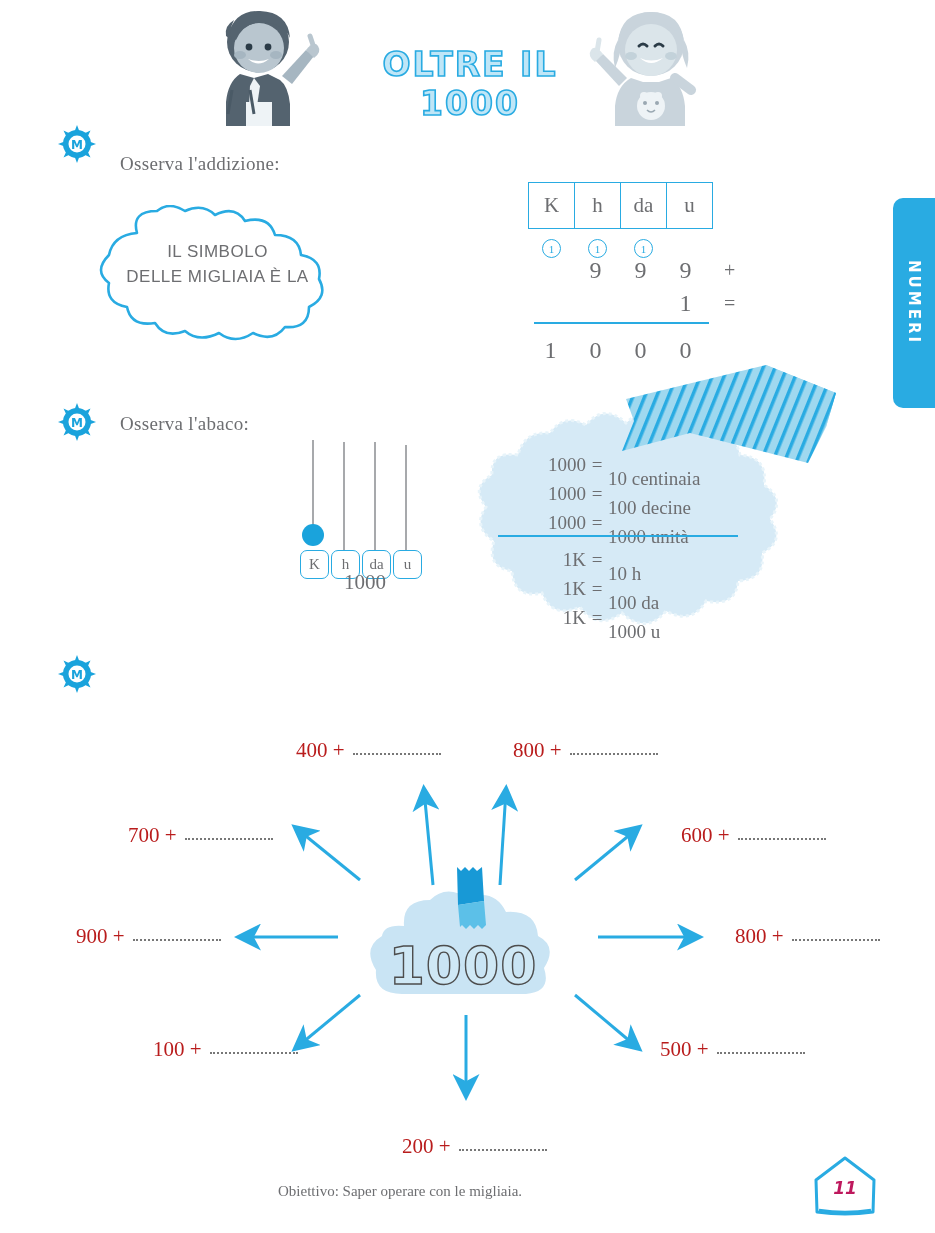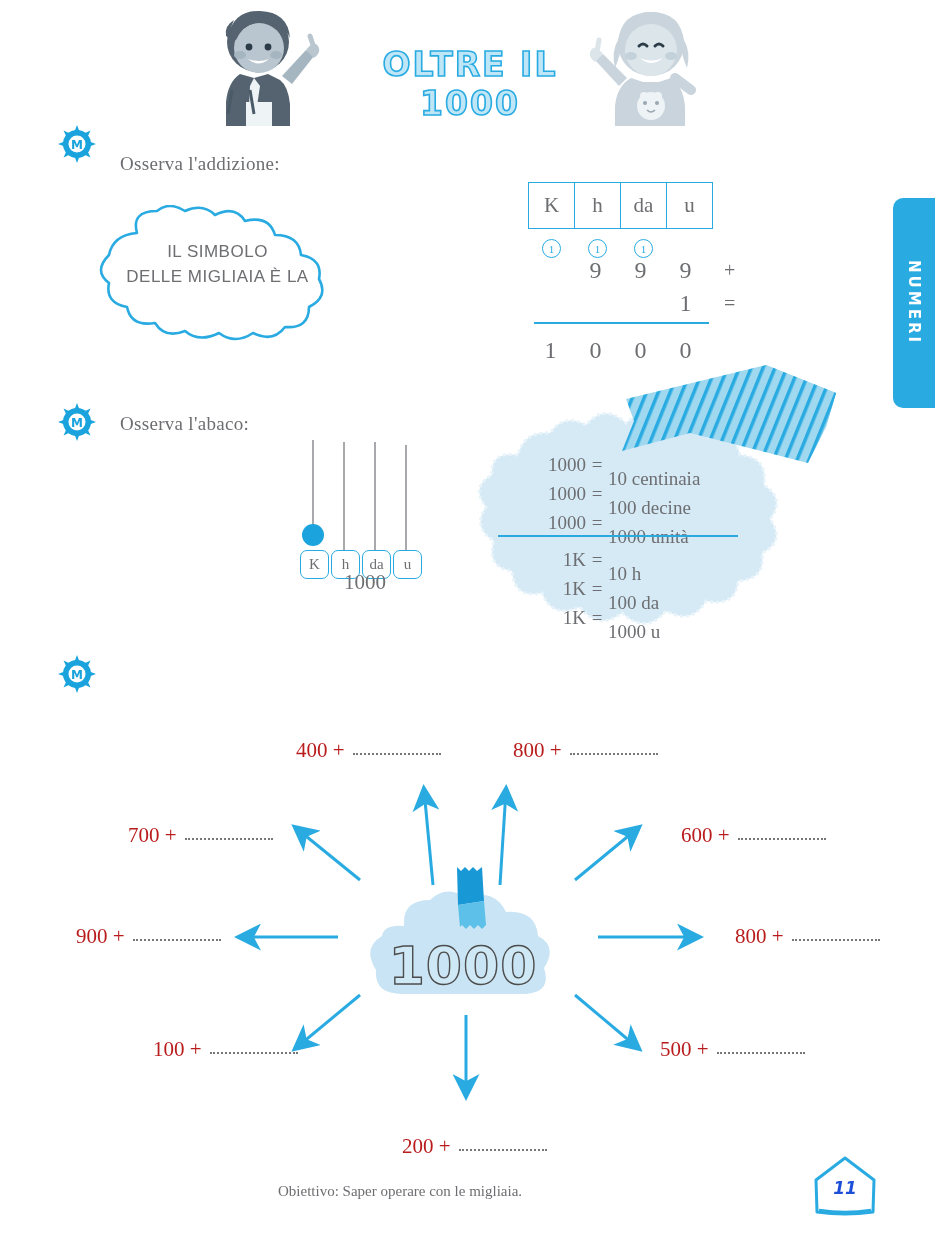--- a/index.html
+++ b/index.html
@@ -158,21 +158,21 @@
 
   
   .footer {
     position:absolute; left:278px; top:1183px;
     font-size:15px; color:#6d6e71;
     font-family:"Liberation Serif", serif;
   }
   .pagebox { position:absolute; left:805px; top:1150px; width:80px; height:70px; }
   .pagenum {
     position:absolute; left:0; top:28px; width:80px; text-align:center;
-    font-size:17px; font-weight:bold; font-style:italic; color:#1d4ed8;
+    font-size:17px; font-weight:bold; font-style:italic; color:#be185d;
     font-family:"DejaVu Sans", sans-serif;
   }
 </style>
 </head>
 <body>
 
 <div class="page">
 
   <div class="header">
 

